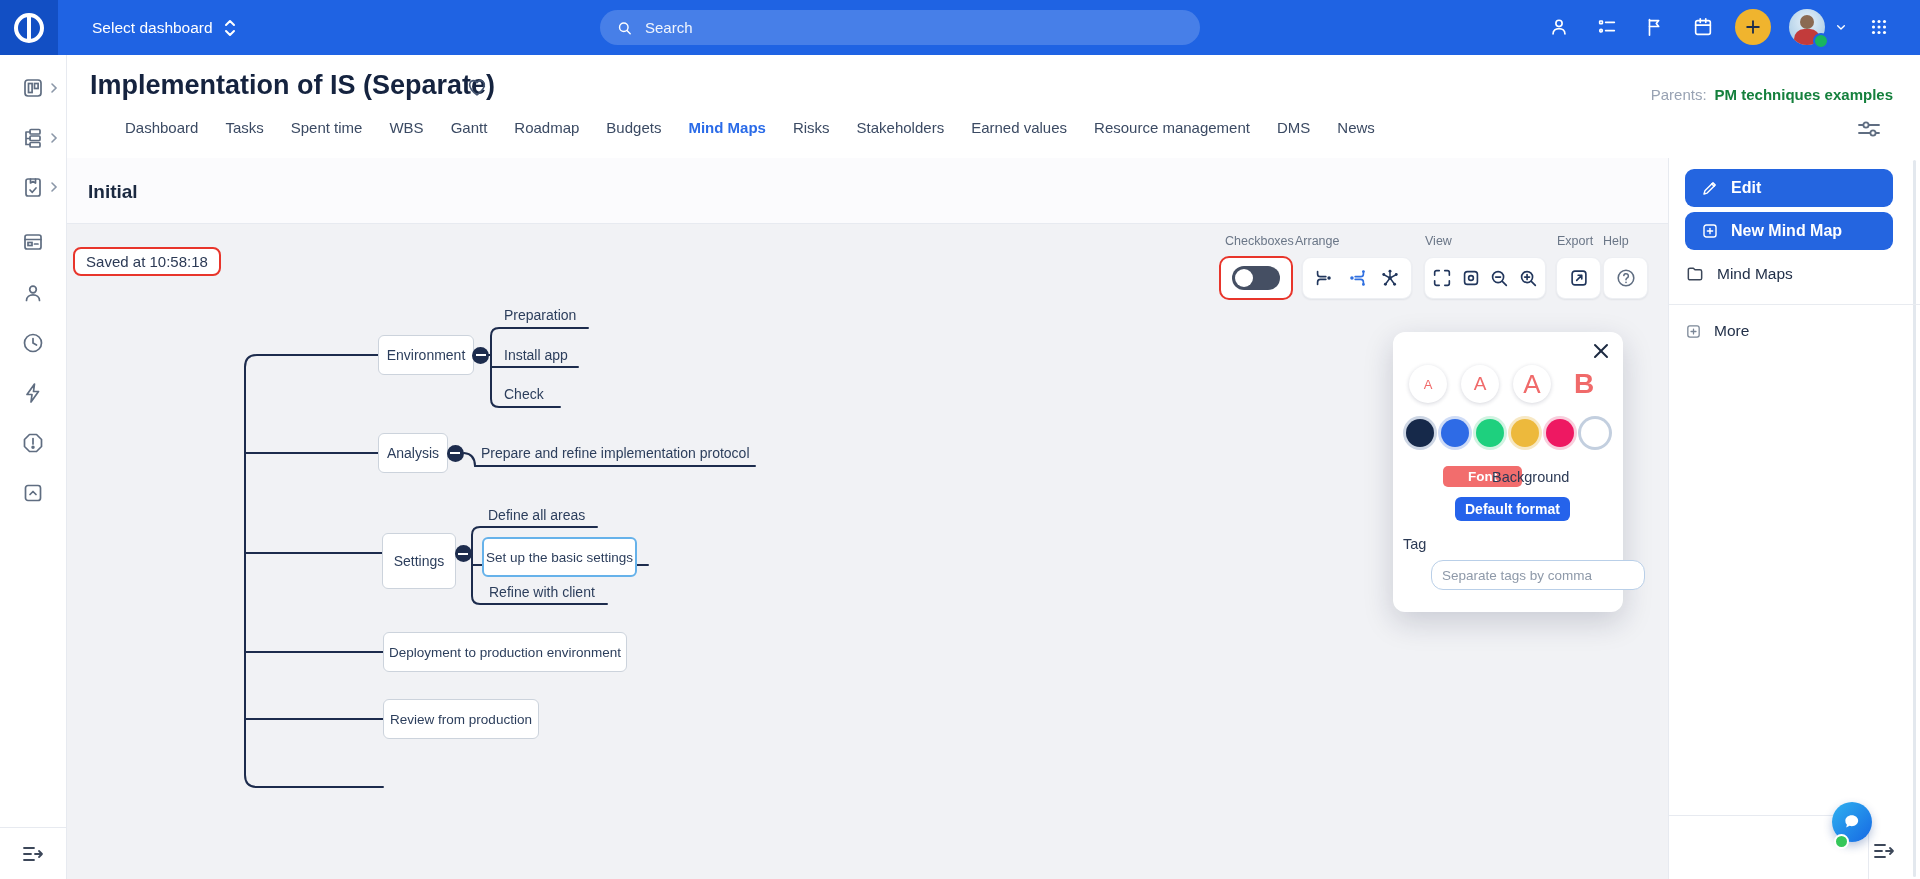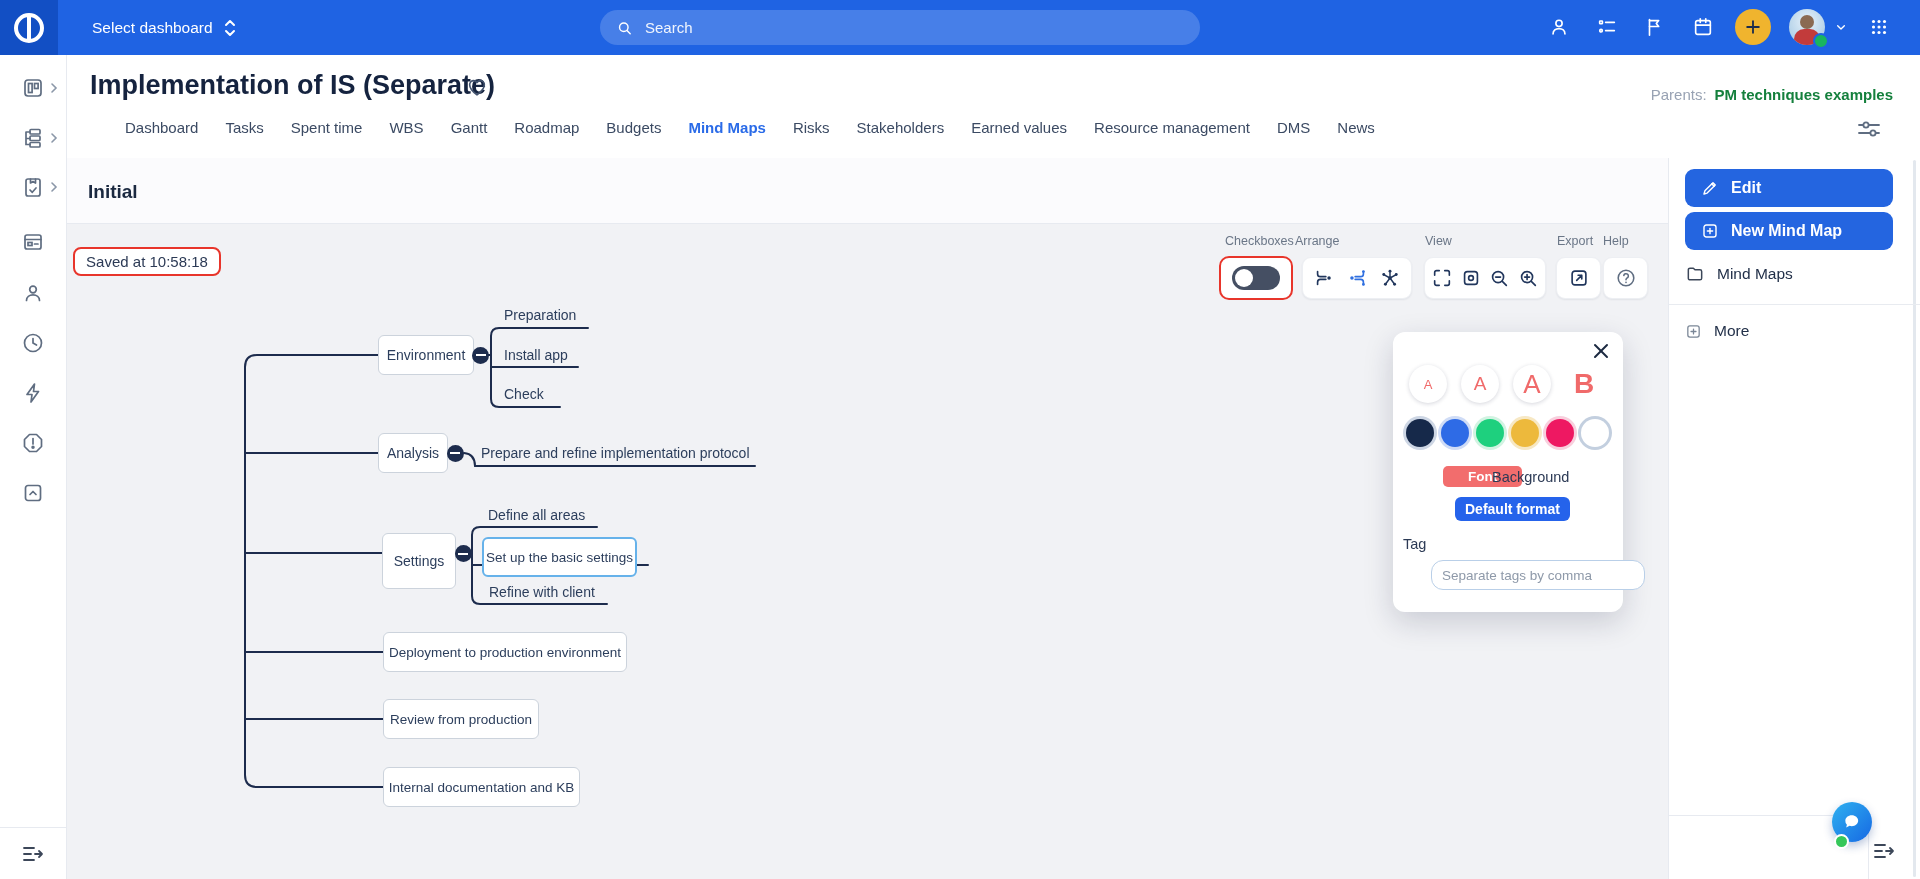--- a/index.html
+++ b/index.html
@@ -318,21 +318,20 @@
     <div class="abs mm-label" style="left:414px;top:221px">Prepare and refine implementation protocol</div>
 
     <div class="abs mm-box" style="left:315px;top:309px;width:74px;height:56px">Settings</div>
     <div class="abs mm-minus" style="left:387.5px;top:321px"></div>
     <div class="abs mm-label" style="left:421px;top:283px">Define all areas</div>
     <div class="abs mm-box mm-sel" style="left:415px;top:313px;width:155px;height:40px">Set up the basic settings</div>
     <div class="abs mm-label" style="left:422px;top:360px">Refine with client</div>
 
     <div class="abs mm-box" style="left:316px;top:408px;width:244px;height:40px;font-size:13.5px">Deployment to production environment</div>
     <div class="abs mm-box" style="left:316px;top:475px;width:156px;height:40px;font-size:13.5px">Review from production</div>
-    <div class="abs mm-box" style="left:316px;top:543px;width:197px;height:40px;font-size:13.5px">Internal documentation and KB</div>
   </div>
 
   <div class="abs saved-box">Saved at 10:58:18</div>
 
   <div class="abs tool-label" style="left:1225px">Checkboxes</div>
   <div class="abs tool-label" style="left:1295px">Arrange</div>
   <div class="abs tool-label" style="left:1425px">View</div>
   <div class="abs tool-label" style="left:1557px">Export</div>
   <div class="abs tool-label" style="left:1603px">Help</div>
 

